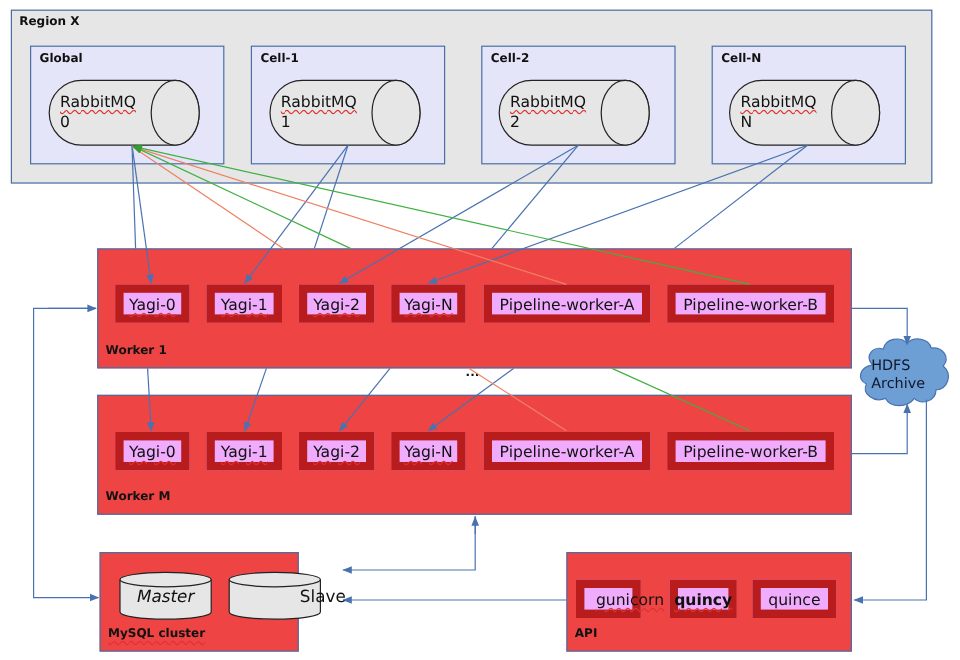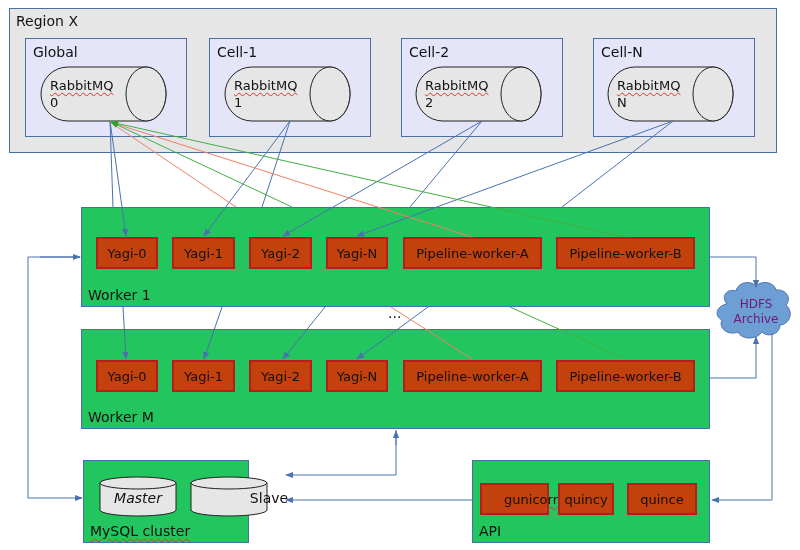--- a/index.html
+++ b/index.html
@@ -1,23 +1,23 @@
 <!DOCTYPE html>
 <html><head>
 <meta charset="utf-8">
 <style>
   html, body { margin: 0; padding: 0; background: #ffffff; }
   body { width: 800px; height: 550px; position: relative; overflow: hidden;
          font-family: "DejaVu Sans", sans-serif; font-size: 13px; color: #111; }
   .abs { position: absolute; box-sizing: border-box; }
   #region-x { left: 9px; top: 8px; width: 768px; height: 145px; background: #e6e6e6; border: 1px solid #4a6fa5; }
-  .lbl { position: absolute; font-size: 14px; white-space: nowrap; }
+  .lbl { position: absolute; font-size: 10px; white-space: nowrap; font-weight: bold; }
   .cell { background: #e5e5fa; border: 1px solid #4a6fa5; }
-  .worker { background: #22c55e; border: 1px solid #4a6fa5; }
-  .box { background: #c2410c; border: 2px solid #b91c1c; display: flex; align-items: center; justify-content: center; font-size: 13px; }
+  .worker { background: #ef4444; border: 1px solid #4a6fa5; }
+  .box { background: #f0abfc; border: 7px solid #b91c1c; display: flex; align-items: flex-end; justify-content: center; font-size: 13px; }
   .spell { text-decoration: underline wavy #e03030; text-decoration-thickness: 1px; text-underline-offset: 2px; }
   .cyl-text { position: absolute; font-size: 13px; line-height: 17px; }
   svg#overlay { position: absolute; left: 0; top: 0; pointer-events: none; }
 </style>
 </head>
 <body>
 
 <div id="region-x" class="abs">
   <span class="lbl" style="left:6px; top:4px;">Region X</span>
 </div>
@@ -81,24 +81,24 @@
     <span>Pipeline-worker-B</span>
   </div>
 
 <div class="abs worker" style="left:83px; top:460px; width:166px; height:83px;">
   <span class="lbl spell" style="left:6px; top:62px; text-decoration:none;"><span class="spell" style="text-decoration-line:underline;">MySQL cluster</span></span>
 </div>
 
 <div class="abs worker" style="left:472px; top:460px; width:238px; height:83px;">
   <span class="lbl" style="left:6px; top:62px;">API</span>
 </div>
-<div class="abs box" style="left:480px; top:483px; width:69px; height:32px;padding-left:36px;">
+<div class="abs box" style="left:480px; top:483px; width:54px; height:32px;padding-left:36px;">
     <span class="spell">gunicorn</span>
   </div>
-<div class="abs box" style="left:558px; top:483px; width:56px; height:32px;">
+<div class="abs box" style="left:558px; top:483px; width:56px; height:32px;font-weight:bold;">
     <span class="spell">quincy</span>
   </div>
 <div class="abs box" style="left:627px; top:483px; width:70px; height:32px;">
     <span>quince</span>
   </div>
 
 <svg id="overlay" width="800" height="550" viewBox="0 0 800 550">
   <defs>
     <marker id="ab" viewBox="0 0 10 10" refX="9" refY="5" markerWidth="8" markerHeight="8" orient="auto-start-reverse">
       <path d="M0,1 L10,5 L0,9 z" fill="#4a72b0"></path>
@@ -197,16 +197,16 @@
   <span>2</span>
 </div>
 <div class="cyl-text" style="left:617px; top:77px; width:80px;">
   <span class="spell">RabbitMQ</span><br>
   <span>N</span>
 </div>
 
 <div class="abs" style="left:100px; top:490px; width:76px; text-align:center; font-size:14px;font-style:italic;">Master</div>
 <div class="abs" style="left:191px; top:490px; width:76px; text-align:center; font-size:14px;margin-left:40px;">Slave</div>
 
-<div class="abs" style="left:726px; top:297px; width:60px; text-align:center; font-size:12px; line-height:15px; color:#701a75;">
+<div class="abs" style="left:726px; top:297px; width:60px; text-align:left; font-size:12px; line-height:15px; color:#0f172a;">
   <span>HDFS</span><br>
   <span>Archive</span>
 </div>
 
 </body></html>

